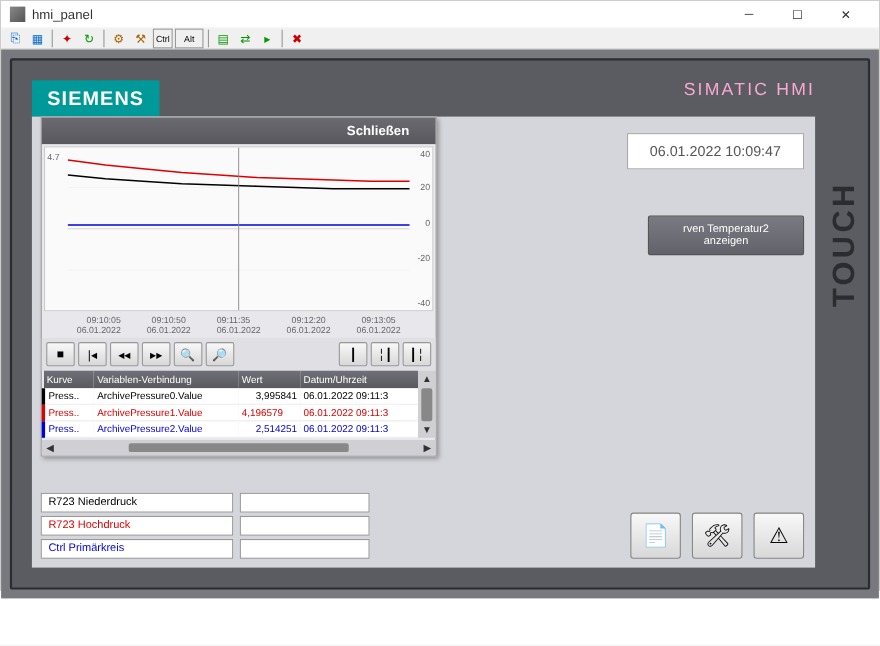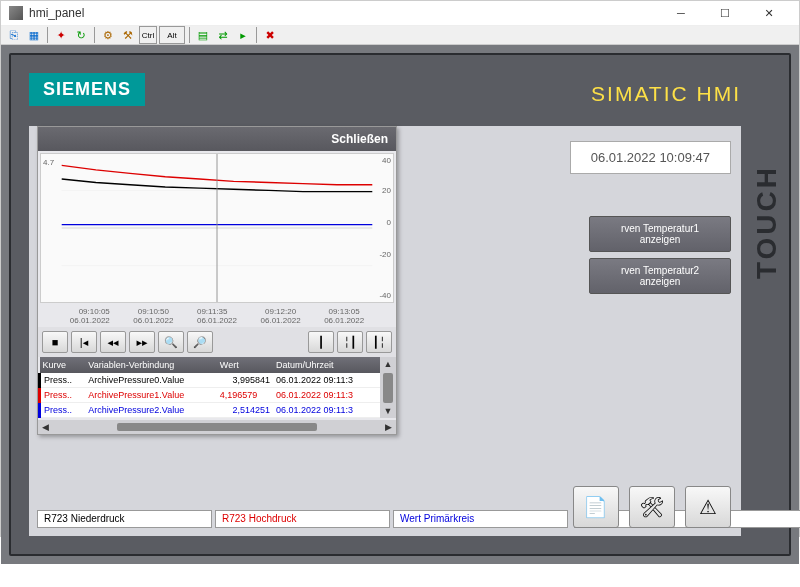--- a/index.html
+++ b/index.html
@@ -8,48 +8,48 @@
 .titlebar{height:25px;background:#fff;display:flex;align-items:center;padding:0 8px;border-bottom:1px solid #eee}
 .titlebar-icon{width:14px;height:14px;background:linear-gradient(135deg,#888,#555);margin-right:6px}
 .titlebar-text{font-size:12px;color:#333;flex:1}
 .winbtns{display:flex;gap:0}
 .winbtn{width:44px;height:24px;display:flex;align-items:center;justify-content:center;font-size:11px;color:#333;cursor:pointer}
 .toolbar{height:24px;background:#f0f0f0;display:flex;align-items:center;padding:0 4px;gap:2px;border-bottom:1px solid #ccc}
 .tb-icon{width:18px;height:18px;display:flex;align-items:center;justify-content:center;font-size:11px;cursor:pointer}
 .tb-sep{width:1px;height:16px;background:#999;margin:0 2px}
 .hmi-frame{flex:1;background:#77797e;padding:8px}
 .hmi-bezel{width:100%;height:100%;background:#5a5c62;border:2px solid #2a2c30;border-radius:2px;position:relative;padding:18px 48px 18px 18px}
-.hmi-header{display:flex;justify-content:space-between;align-items:flex-end;margin-bottom:20px}
+.hmi-header{display:flex;justify-content:space-between;align-items:flex-start;}
 .siemens-logo{background:#009999;color:#fff;font-weight:bold;padding:6px 14px;font-size:18px;letter-spacing:1px}
-.simatic-text{color:#fde047;font-size:21px;letter-spacing:2px}
+.simatic-text{color:#f9a8d4;font-size:16px;letter-spacing:2px}
 .touch-label{position:absolute;right:6px;top:110px;writing-mode:vertical-rl;text-orientation:mixed;color:#2a2c30;font-size:28px;font-weight:bold;letter-spacing:3px;transform:rotate(180deg)}
 .hmi-content{background:#d5d6db;height:410px;position:relative;padding:8px}
 .trend-panel{position:absolute;left:8px;top:0;width:360px;background:#e8e8ec;border:1px solid #999;box-shadow:2px 2px 4px rgba(0,0,0,0.3);z-index:10}
-.trend-header{background:linear-gradient(#6a6a70,#58585e);height:24px;display:flex;justify-content:flex-end;align-items:center;padding:0 8px}
+.trend-header{background:linear-gradient(#6a6a70,#58585e);height:24px;display:flex;justify-content:flex-end;align-items:center;padding:0 24px}
 .close-btn{color:#fff;font-size:12px;font-weight:bold;cursor:pointer}
 .chart-area{height:150px;background:#fafafa;position:relative;margin:2px;border:1px solid #ccc}
 .chart-svg{width:100%;height:100%}
 .time-labels{display:flex;justify-content:space-around;font-size:8px;color:#666;padding:2px 20px}
 .trend-toolbar{display:flex;gap:3px;padding:4px;background:#e0e0e4}
 .trend-btn{width:26px;height:22px;background:linear-gradient(#f8f8f8,#d8d8d8);border:1px solid #999;border-radius:2px;display:flex;align-items:center;justify-content:center;font-size:11px;cursor:pointer}
 .trend-table{width:100%;font-size:9px;border-collapse:collapse}
 .trend-table th{background:linear-gradient(#707078,#58585e);color:#fff;padding:3px;text-align:left;font-weight:normal}
 .trend-table td{padding:2px 3px;background:#fff;border-bottom:1px solid #eee}
 .scroll-area{display:flex}
 .scroll-content{flex:1}
 .vscroll{width:16px;background:#d0d0d4;display:flex;flex-direction:column;align-items:center;justify-content:space-between;padding:2px 0}
 .hscroll{height:14px;background:#d0d0d4;display:flex;align-items:center;justify-content:space-between;padding:0 4px;margin-top:2px}
 .scroll-arrow{font-size:9px;color:#333;cursor:pointer}
 .scroll-thumb{background:#888;width:10px;height:30px;border-radius:2px}
 .hscroll-thumb{background:#888;height:8px;width:200px;border-radius:2px}
 .datetime{position:absolute;right:10px;top:15px;background:#fff;border:1px solid #aaa;padding:8px 20px;font-size:13px;color:#555}
 .nav-buttons{position:absolute;right:10px;top:90px;display:flex;flex-direction:column;gap:6px}
 .nav-btn{background:linear-gradient(#7a7a82,#62626a);color:#fff;border:1px solid #555;padding:6px 10px;font-size:10px;width:142px;cursor:pointer;text-align:center;border-radius:2px}
 .legend-bar{position:absolute;bottom:8px;left:8px;display:flex;gap:6px;align-items:center}
-.legend-col{display:flex;flex-direction:row;gap:3px}
+.legend-col{display:flex;flex-direction:column;gap:3px}
 .legend-item{background:#fff;border:1px solid #999;padding:2px 6px;font-size:10px;width:175px;height:18px}
 .legend-blank{background:#fff;border:1px solid #999;width:118px;height:18px}
 .bottom-icons{position:absolute;bottom:8px;right:10px;display:flex;gap:10px}
 .bicon{width:46px;height:42px;background:linear-gradient(#f8f8f8,#d8d8d8);border:1px solid #888;border-radius:3px;display:flex;align-items:center;justify-content:center;font-size:20px;cursor:pointer}
 .y-left{position:absolute;left:2px;top:4px;font-size:8px;color:#666}
 .y-right{position:absolute;right:2px;font-size:8px;color:#666}
 </style>
 </head>
 <body>
 
@@ -88,21 +88,20 @@
       <div class="hmi-header">
         <div class="siemens-logo">SIEMENS</div>
         <div class="simatic-text">SIMATIC HMI</div>
       </div>
       <div class="touch-label">TOUCH</div>
 
       <div class="hmi-content">
         <div class="datetime">06.01.2022 10:09:47</div>
 
         <div class="nav-buttons">
-          <button class="nav-btn">rven Temperatur1 anzeigen</button>
           <button class="nav-btn">rven Temperatur2 anzeigen</button>
         </div>
 
         <div class="trend-panel">
           <div class="trend-header">
             <span class="close-btn">Schließen</span>
           </div>
           <div class="chart-area">
             <span class="y-left">4.7</span>
             <span class="y-right" style="top:2px">40</span>
@@ -187,21 +186,21 @@
             <span class="scroll-arrow">◀</span>
             <div class="hscroll-thumb"></div>
             <span class="scroll-arrow">▶</span>
           </div>
         </div>
 
         <div class="legend-bar">
           <div class="legend-col">
             <div class="legend-item"><span style="color:#000">R723 Niederdruck</span></div>
             <div class="legend-item"><span style="color:#d00">R723 Hochdruck</span></div>
-            <div class="legend-item"><span style="color:#00d">Wert Primärkreis</span></div>
+            <div class="legend-item"><span style="color:#00d">Ctrl Primärkreis</span></div>
           </div>
           <div class="legend-col">
             <div class="legend-blank"></div>
             <div class="legend-blank"></div>
             <div class="legend-blank"></div>
           </div>
         </div>
 
         <div class="bottom-icons">
           <div class="bicon">📄</div>

